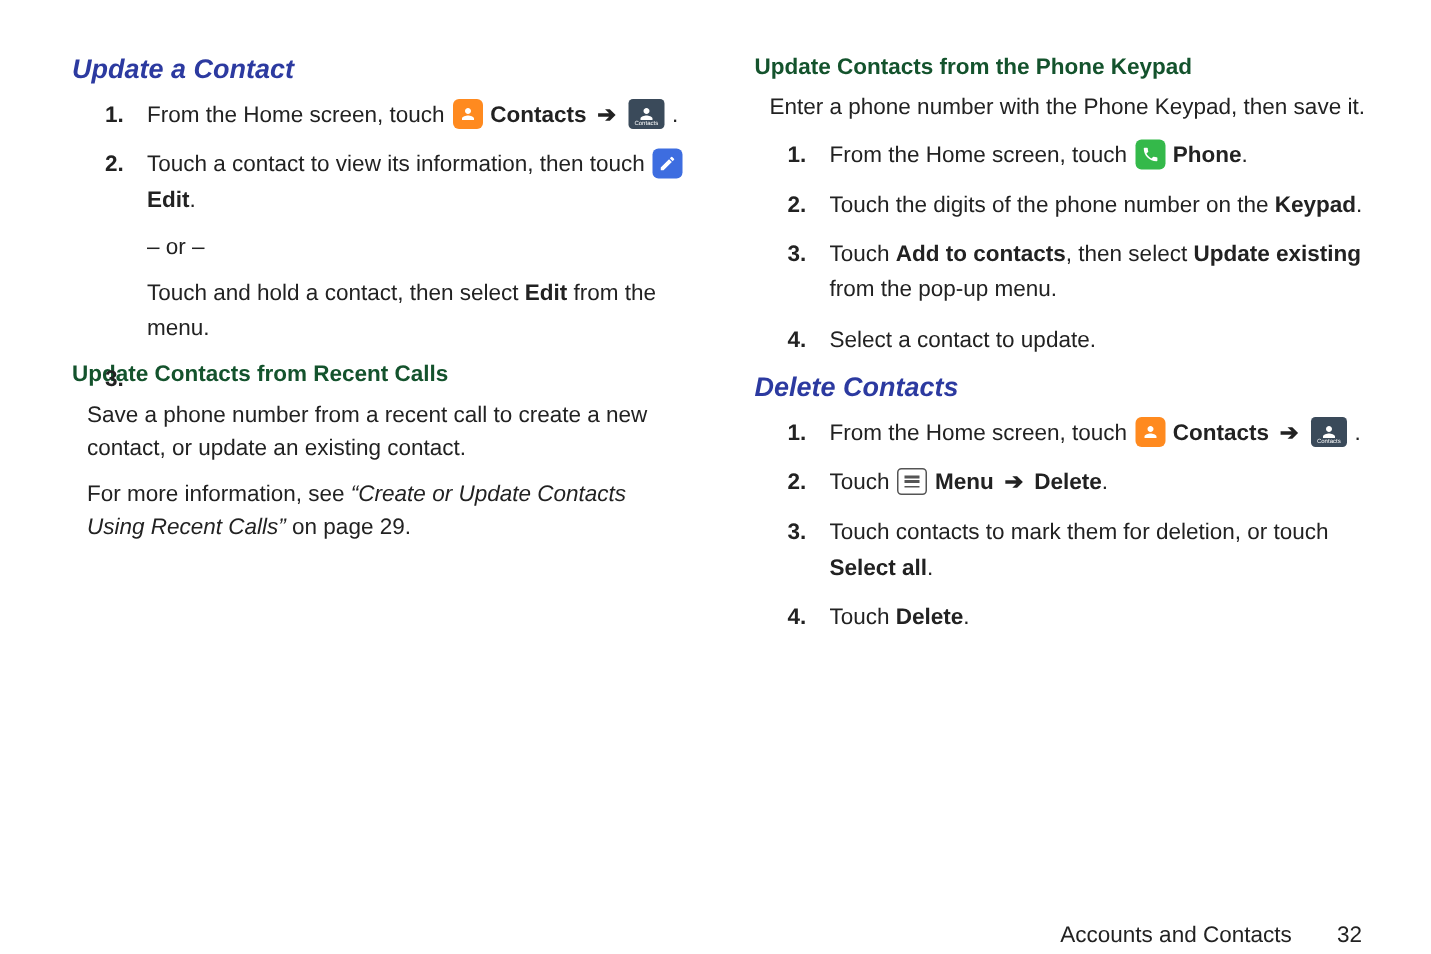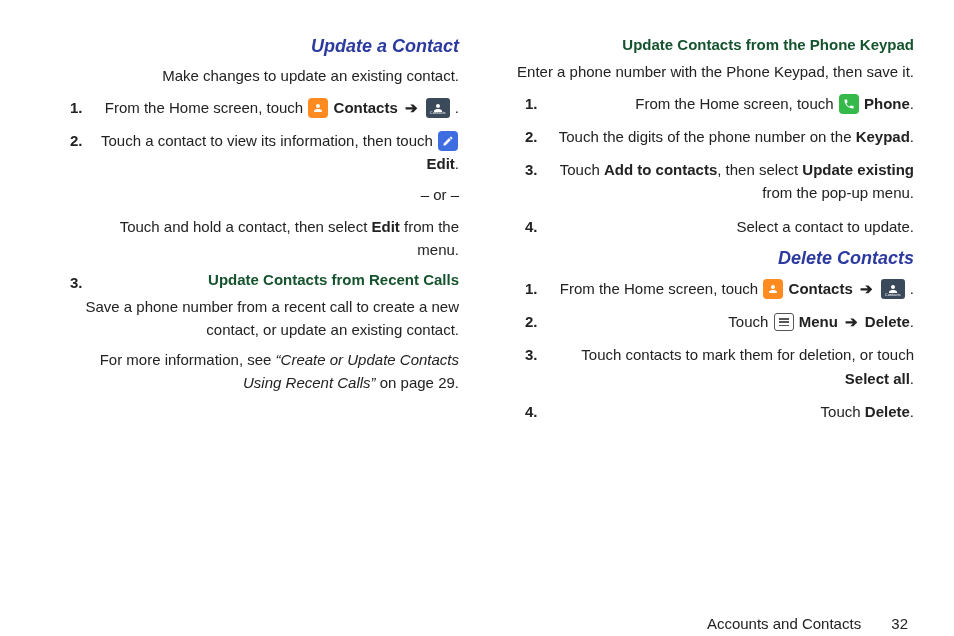--- a/index.html
+++ b/index.html
@@ -10,21 +10,20 @@
     color: #222;
     width: 954px;
     height: 636px;
     overflow: hidden;
     position: relative;
   }
   .page {
     display: flex;
     padding: 30px 40px 0 48px;
     gap: 44px;
-    text-align: right;
   }
   .col {
     flex: 1;
     min-width: 0;
   }
   h2.section {
     color: #2c3aa0;
     font-style: italic;
     font-weight: bold;
     font-size: 18px;
@@ -146,21 +145,20 @@
     margin-left: 26px;
   }
 </style>
 </head>
 <body>
 
 <div class="page">
 
   <div class="col">
     <h2 class="section">Update a Contact</h2>
-    <p class="body">Make changes to update an existing contact.</p>
 
     <ol class="steps">
       <li>
         <span class="num">1.</span>
         <span>From the Home screen, touch </span>
         <span class="icon contacts">
             <svg viewBox="0 0 24 24">
               <path d="M12 12c2.2 0 4-1.8 4-4s-1.8-4-4-4-4 1.8-4 4 1.8 4 4 4zm0 2c-2.7 0-8 1.3-8 4v2h16v-2c0-2.7-5.3-4-8-4z"></path>
             </svg>
           </span>

